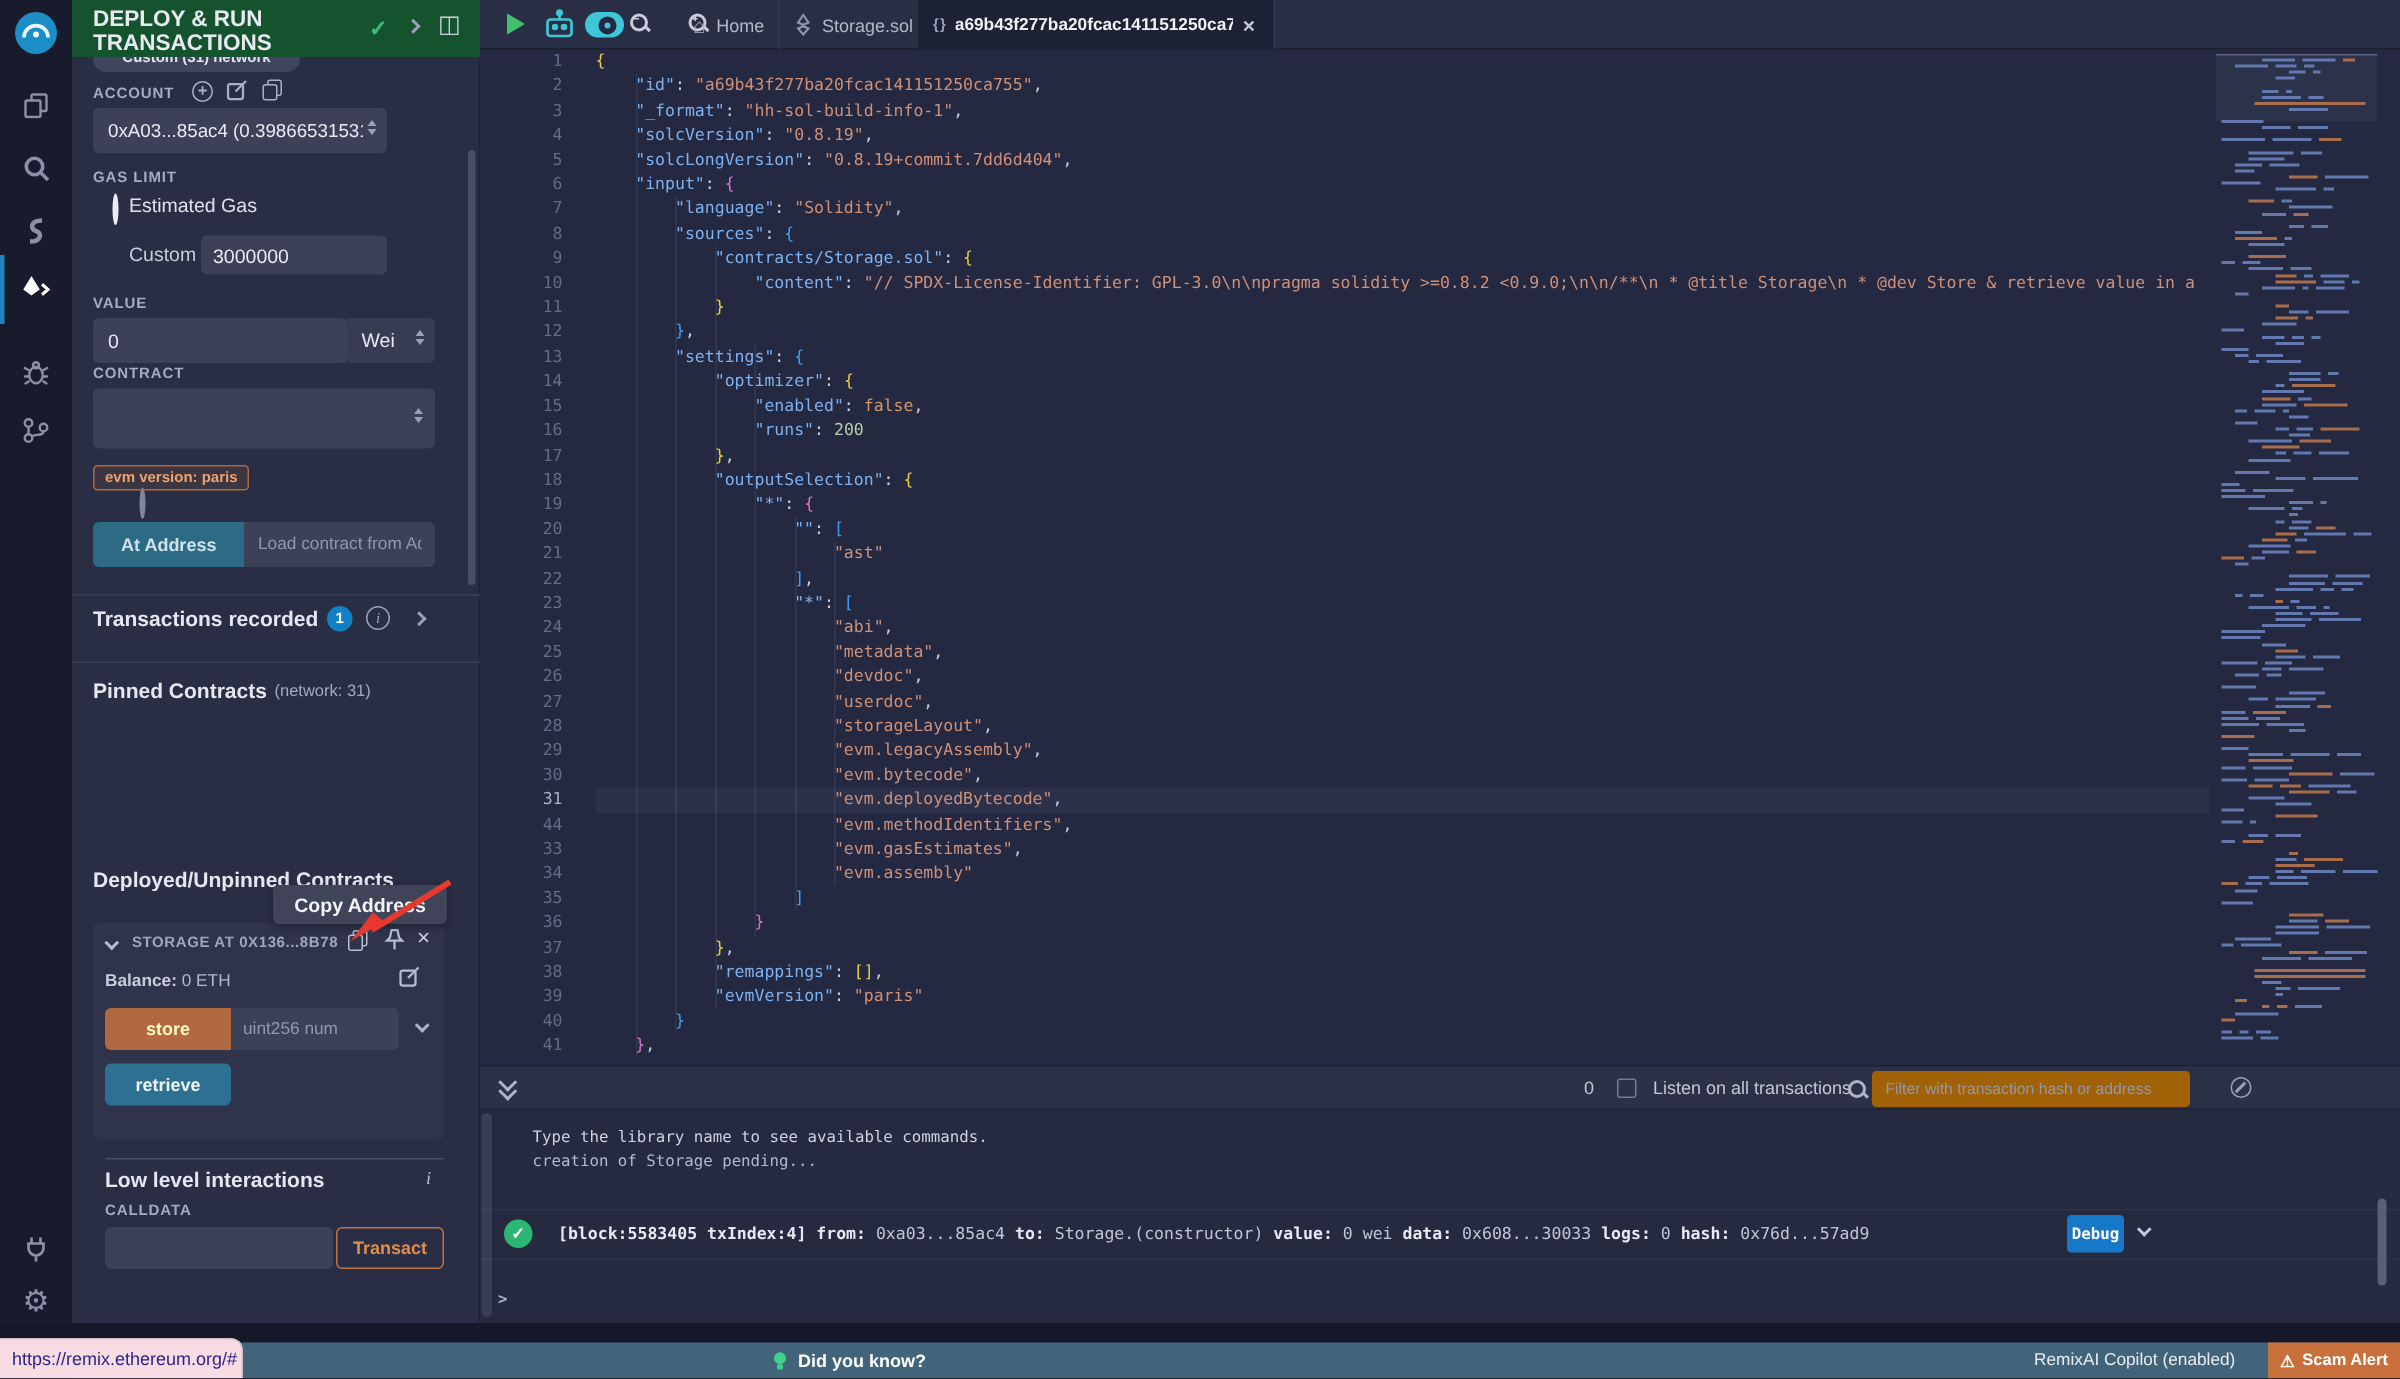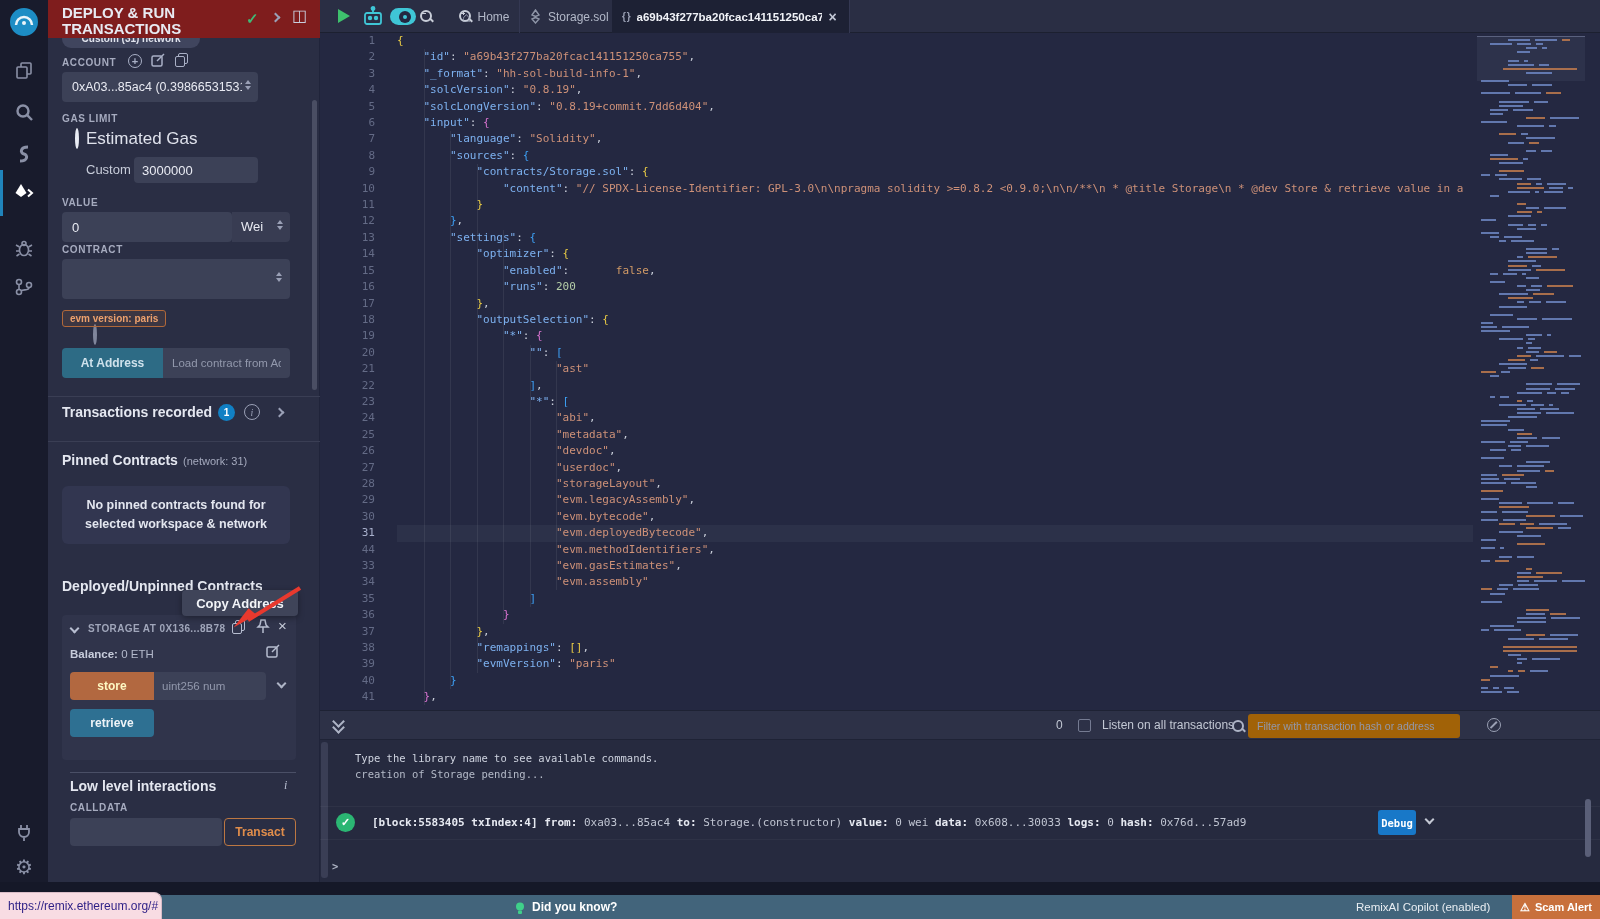--- a/index.html
+++ b/index.html
@@ -44,21 +44,21 @@
   #topbar{left:320px;top:0;width:1280px;height:33px;background:#2a2e44;border-bottom:1px solid #1c2030;}
   .tab{position:absolute;top:0;height:33px;display:flex;align-items:center;gap:7px;font-size:12px;color:#b2b8c8;padding:0 10px;box-sizing:border-box;border-right:1px solid #343852;}
   .tab.active{background:#1d2134;color:#f0f2f7;font-weight:600;font-size:11.5px;}
   #code-bg{left:320px;top:33px;width:1280px;height:677px;background:#242841;}
   #gutter{left:320px;top:33px;width:75px;height:677px;overflow:hidden;}
   .ln{height:16.42px;line-height:16.42px;text-align:right;padding-right:20px;color:#646b86;font-size:11px;}
   .ln-a{color:#a8b0cc;}
   #code-lines{left:397px;top:33px;width:1076px;height:677px;overflow:hidden;}
   .cl{white-space:pre;height:16.42px;line-height:16.42px;font-size:11px;font-family:"DejaVu Sans Mono",monospace;}
   .cl-a{background:#2c3149;}
-  .tk-k{color:#7db1f0;}.tk-s{color:#ce9178;}.tk-n{color:#b5cea8;}.tk-b{color:#d19a66;margin-left:40px;}
+  .tk-k{color:#7db1f0;}.tk-s{color:#ce9178;}.tk-n{color:#b5cea8;}.tk-b{color:#d19a66;}
   .tk-p{color:#c9ced9;}.tk-y{color:#e9cb45;}.tk-m{color:#d973d1;}.tk-u{color:#3da0f5;}
   .guide{position:absolute;width:1px;background:rgba(255,255,255,.07);}
   #minimap{left:1477px;top:33px;width:108px;height:677px;overflow:hidden;}
   #mm-slider{position:absolute;left:0;top:3px;width:108px;height:44px;background:rgba(170,180,210,.07);border-top:1px solid #5a617e;}
 
   
   #term-toolbar{left:320px;top:710px;width:1280px;height:30px;background:#2d3147;border-top:1px solid #1e2234;border-bottom:1px solid #1f2336;}
   #terminal{left:320px;top:740px;width:1280px;height:142px;background:#262a3f;}
   .term-txt{font-family:"DejaVu Sans Mono",monospace;font-size:10.5px;color:#ced3df;}
   #log-row{position:absolute;left:0;top:66px;width:1280px;height:32px;border-top:1px solid rgba(255,255,255,.04);border-bottom:1px solid rgba(255,255,255,.04);}
@@ -130,21 +130,21 @@
       <svg width="18" height="18" fill="none" stroke="#8a90a6" stroke-width="1.8">
           <path d="M6 1 V5 M12 1 V5 M4 5 H14 V8 A5 5 0 0 1 4 8 Z M9 13 V17"></path>
         </svg>
     </div>
     <div class="abs rail-ic" style="top:856px;font-size:20px;">⚙</div>
   </div>
 
   <div id="panel" class="abs">
     
     <div class="abs" style="left:14px;top:30px;width:138px;height:18px;background:#40455e;border-radius:9px;text-align:center;line-height:18px;font-size:10px;font-weight:700;color:#dfe2ec;z-index:1;">Custom (31) network</div>
-    <div class="abs" style="left:0;top:0;width:272px;height:38px;background:#7f1d1d;z-index:2;">
+    <div class="abs" style="left:0;top:0;width:272px;height:38px;background:#14532d;z-index:2;">
       <div class="abs" style="left:14px;top:5px;font-size:15px;font-weight:700;color:#e8eaf2;line-height:16px;">
         <div>DEPLOY &amp; RUN</div>
         <div>TRANSACTIONS</div>
       </div>
       <span class="abs" style="left:198px;top:10px;color:#3fba76;font-size:15px;font-weight:700;">✓</span>
       <span class="abs chev chev-r" style="left:224px;top:14px;"></span>
       <span class="abs" style="left:244px;top:6px;font-size:16px;color:#c9cede;">◫</span>
     </div>
 
     <span class="abs lbl" style="left:14px;top:57px;">ACCOUNT</span>
@@ -159,21 +159,21 @@
     <div class="abs inp" style="left:14px;top:72px;width:196px;height:30px;">
       <span class="abs" style="left:10px;top:8px;font-size:12.5px;color:#e8eaf2;white-space:nowrap;overflow:hidden;width:170px;display:block;">0xA03...85ac4 (0.39866531531</span>
       <span class="abs" style="right:7px;top:8px;">
           <span class="tri-u" style="display:block;"></span>
           <span class="tri-d" style="display:block;"></span>
         </span>
     </div>
 
     <span class="abs lbl" style="left:14px;top:113px;">GAS LIMIT</span>
     <span class="abs radio sel" style="left:14px;top:130px;"></span>
-    <span class="abs" style="left:38px;top:129px;font-size:17px;color:#dfe2ec;">Estimated Gas</span>
+    <span class="abs" style="left:38px;top:129px;font-size:13px;color:#dfe2ec;">Estimated Gas</span>
     <span class="abs radio" style="left:14px;top:163px;"></span>
     <span class="abs" style="left:38px;top:162px;font-size:13px;color:#c8cdda;">Custom</span>
     <input class="abs inp" style="left: 86px; top: 157px; width: 124px; height: 26px; padding: 0px 8px; font-size: 13px;" value="3000000">
 
     <span class="abs lbl" style="left:14px;top:197px;">VALUE</span>
     <input class="abs inp" style="left: 14px; top: 212px; width: 170px; height: 30px; padding: 0px 10px; font-size: 13px;" value="0">
     <div class="abs" style="left:184px;top:212px;width:58px;height:30px;background:#383c52;border-radius:0 4px 4px 0;">
       <span class="abs" style="left:9px;top:7px;font-size:13px;color:#e8eaf2;">Wei</span>
       <span class="abs" style="right:7px;top:8px;">
           <span class="tri-u" style="display:block;"></span>
@@ -198,24 +198,20 @@
 
     <span class="abs sect" style="left:14px;top:404px;">Transactions recorded</span>
     <span class="abs circ" style="left:170px;top:404px;width:17px;height:17px;background:#1180c4;color:#fff;font-size:10px;font-weight:700;">1</span>
     <span class="abs circ" style="left:196px;top:404px;width:16px;height:16px;border:1.4px solid #9aa0b6;color:#9aa0b6;font-size:10px;font-style:italic;font-family:'Liberation Serif',serif;">i</span>
     <span class="abs chev chev-r" style="left:228px;top:409px;"></span>
 
     <div class="abs" style="left:0;top:441px;width:272px;height:1px;background:#3a3e54;"></div>
 
     <span class="abs sect" style="left:14px;top:452px;">Pinned Contracts</span>
     <span class="abs" style="left:135px;top:455px;font-size:11px;color:#a4a9bd;">(network: 31)</span>
-    <div class="abs" style="left:14px;top:486px;width:228px;height:58px;background:#323650;border-radius:6px;display:flex;flex-direction:column;align-items:center;justify-content:center;font-size:12.5px;font-weight:600;color:#e3e6ef;line-height:19px;">
-      <span>No pinned contracts found for</span>
-      <span>selected workspace &amp; network</span>
-    </div>
 
     <span class="abs sect" style="left:14px;top:578px;white-space:nowrap;overflow:hidden;width:200px;">Deployed/Unpinned Contracts</span>
 
     
     <div class="abs" style="left:14px;top:615px;width:234px;height:145px;background:#30344b;border-radius:4px;--icbg:#30344b;">
       <span class="abs chev chev-d" style="left:9px;top:10px;border-color:#b7bdd0;"></span>
       <span class="abs" style="left:26px;top:8px;font-size:10px;font-weight:600;letter-spacing:.4px;color:#a0a6ba;">STORAGE AT 0X136...8B78</span>
       <span class="abs ic-copy" style="left:170px;top:5px;color:#b7bdd0;"></span>
       <span class="abs" style="left:194px;top:4px;">
         <svg width="14" height="15" fill="none" stroke="#b7bdd0" stroke-width="1.5">

